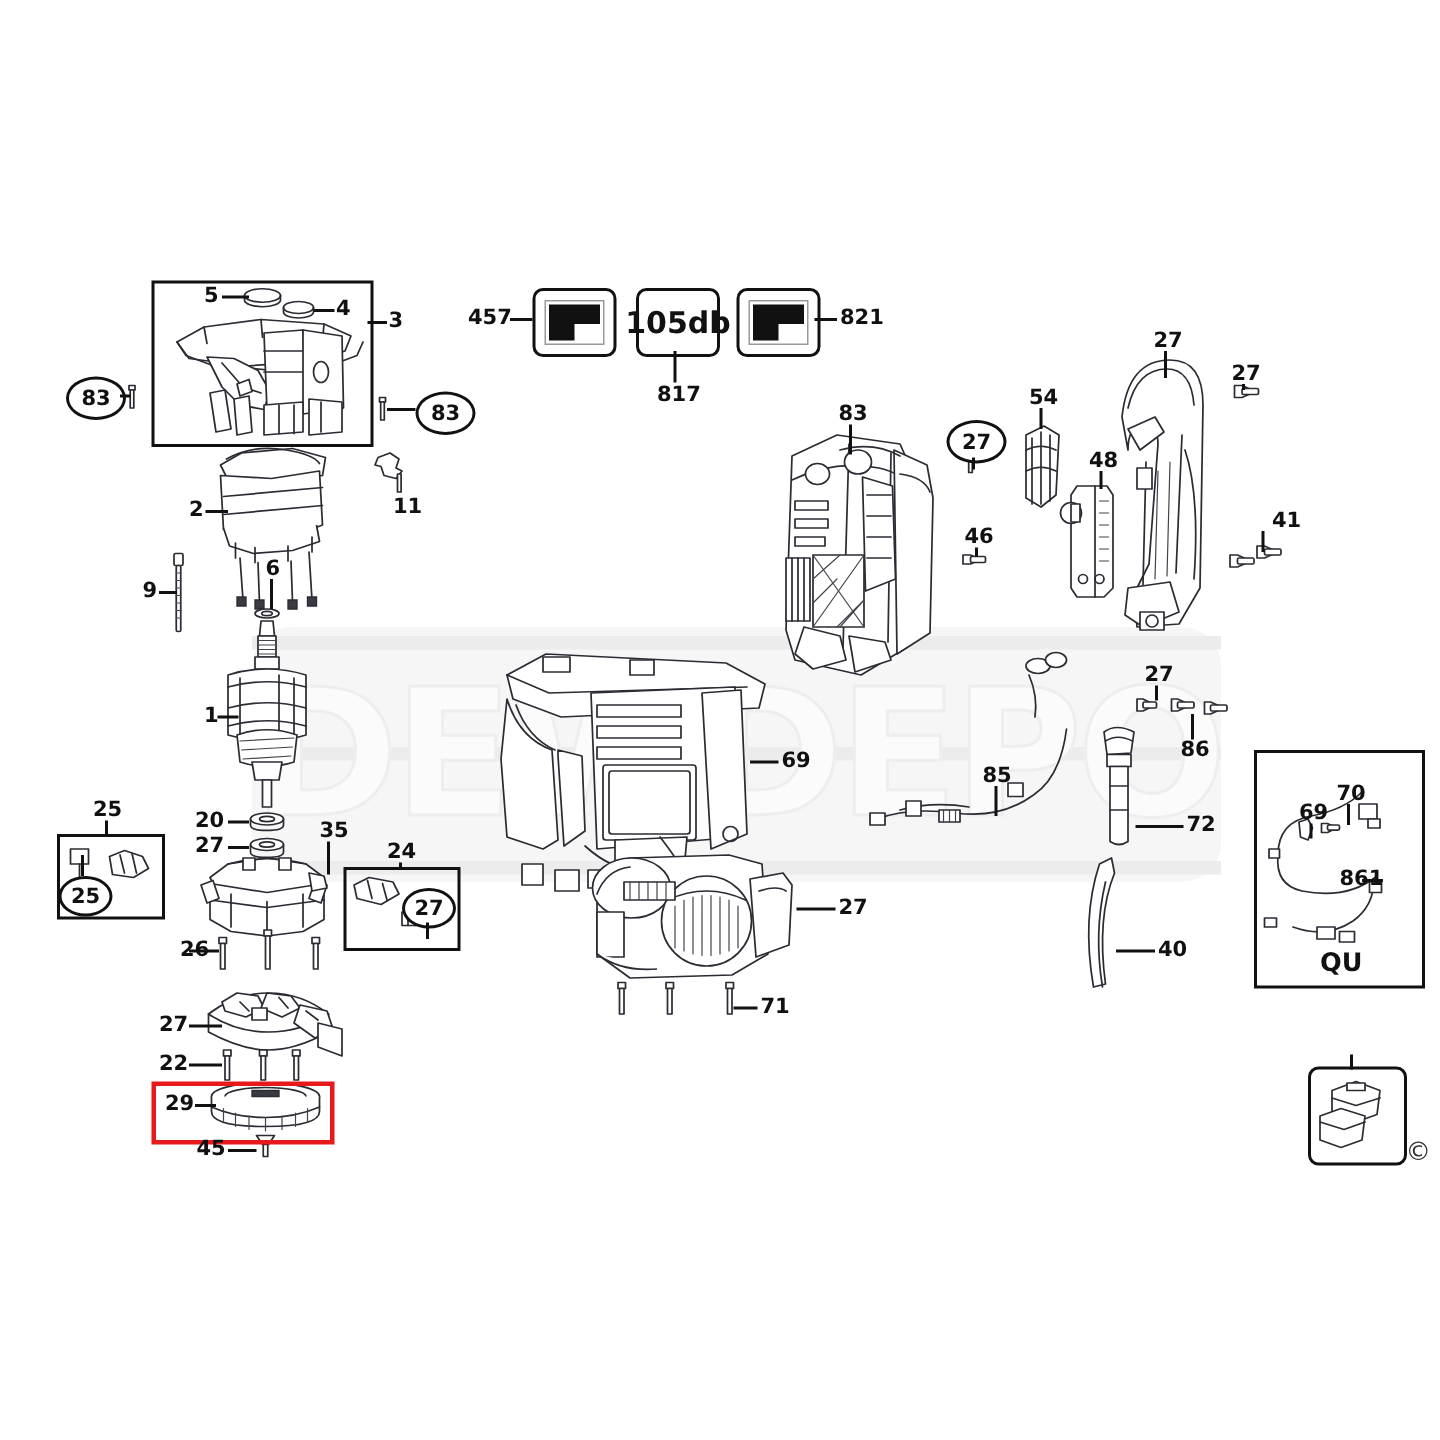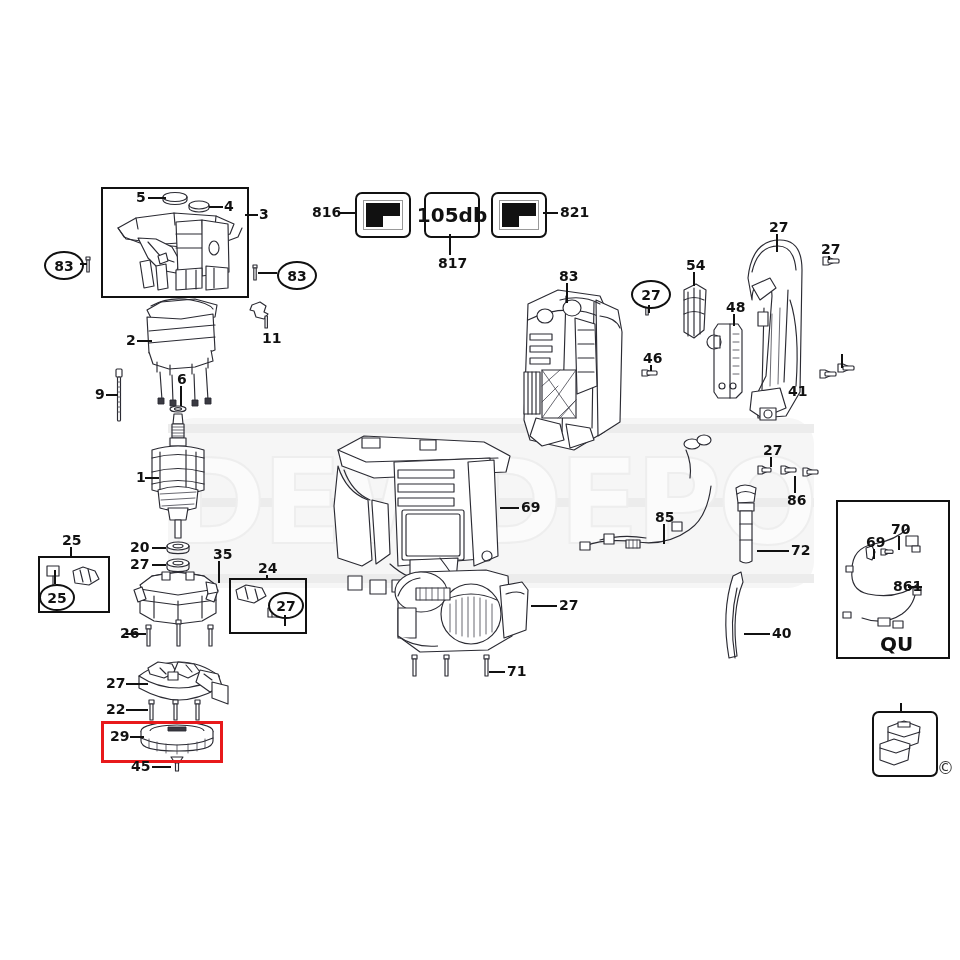--- a/index.html
+++ b/index.html
@@ -42,21 +42,21 @@
   .plate .db{position:absolute;inset:0;display:flex;align-items:center;justify-content:center;
     font-family:"DejaVu Sans",sans-serif;font-weight:bold;font-size:20px;color:#111;}
 
   
   .ellipse{
     position:absolute;border:2px solid #111;border-radius:50%;background:#fff;
     display:flex;align-items:center;justify-content:center;
     font-family:"DejaVu Sans",sans-serif;font-weight:bold;font-size:14px;color:#111;
   }
 
-  .qu-text{position:absolute;font-family:"DejaVu Sans",sans-serif;font-weight:bold;font-size:20px;color:#111;}
+  .qu-text{position:absolute;font-family:"DejaVu Sans",sans-serif;font-weight:bold;font-size:17px;color:#111;}
   .copyr{position:absolute;font-family:"DejaVu Sans",sans-serif;font-size:17px;color:#333;}
 
   svg{position:absolute;left:0;top:0;overflow:visible;}
   .pt{fill:none;stroke:#2b2b33;stroke-width:1.15;stroke-linejoin:round;stroke-linecap:round;}
   .pt-thin{fill:none;stroke:#43434c;stroke-width:0.8;stroke-linejoin:round;stroke-linecap:round;}
   .pt-f{fill:#ffffff;stroke:#2b2b33;stroke-width:1.15;stroke-linejoin:round;}
   .pt-d{fill:#3a3a42;stroke:#2b2b33;stroke-width:0.9;}
 </style>
 </head>
 <body>
@@ -411,21 +411,21 @@
     <div class="inner">
       <div class="blk-top"></div>
       <div class="blk-bl"></div>
     </div>
   </div>
 
   <div class="leader h" style="left:340px;top:212px;width:15px;"></div>
   <div class="leader h" style="left:543px;top:212px;width:15px;"></div>
   <div class="leader v" style="left:449px;top:234px;height:21px;"></div>
 
-  <div class="lbl" style="left:312px;top:205px;">816</div>
+  <div class="lbl" style="left:312px;top:205px;">457</div>
   <div class="lbl" style="left:560px;top:205px;">821</div>
   <div class="lbl" style="left:438px;top:256px;">817</div>
 
   <div class="ellipse" style="left:44px;top:251px;width:36px;height:25px;">83</div>
   <div class="ellipse" style="left:277px;top:261px;width:36px;height:25px;">83</div>
   <div class="ellipse" style="left:631px;top:280px;width:36px;height:25px;">27</div>
   <div class="ellipse" style="left:39px;top:584px;width:32px;height:23px;">25</div>
   <div class="ellipse" style="left:268px;top:592px;width:32px;height:23px;">27</div>
 
   <div class="leader h" style="left:80px;top:263px;width:7px;"></div>
@@ -479,21 +479,21 @@
   <div class="lbl" style="left:643px;top:351px;">46</div>
   <div class="leader v" style="left:650px;top:365px;height:6px;"></div>
   <div class="lbl" style="left:686px;top:258px;">54</div>
   <div class="leader v" style="left:693px;top:272px;height:14px;"></div>
   <div class="lbl" style="left:726px;top:300px;">48</div>
   <div class="leader v" style="left:733px;top:314px;height:12px;"></div>
   <div class="lbl" style="left:769px;top:220px;">27</div>
   <div class="leader v" style="left:776px;top:234px;height:18px;"></div>
   <div class="lbl" style="left:821px;top:242px;">27</div>
   <div class="leader v" style="left:828px;top:256px;height:4px;"></div>
-  <div class="lbl" style="left:788px;top:340px;margin-top:44px;">41</div>
+  <div class="lbl" style="left:848px;top:340px;">41</div>
   <div class="leader v" style="left:841px;top:354px;height:14px;"></div>
 
   <div class="lbl" style="left:521px;top:500px;">69</div>
   <div class="leader h" style="left:500px;top:507px;width:19px;"></div>
   <div class="lbl" style="left:655px;top:510px;">85</div>
   <div class="leader v" style="left:663px;top:524px;height:20px;"></div>
   <div class="lbl" style="left:763px;top:443px;">27</div>
   <div class="leader v" style="left:770px;top:457px;height:10px;"></div>
   <div class="lbl" style="left:787px;top:493px;">86</div>
   <div class="leader v" style="left:794px;top:476px;height:17px;"></div>

